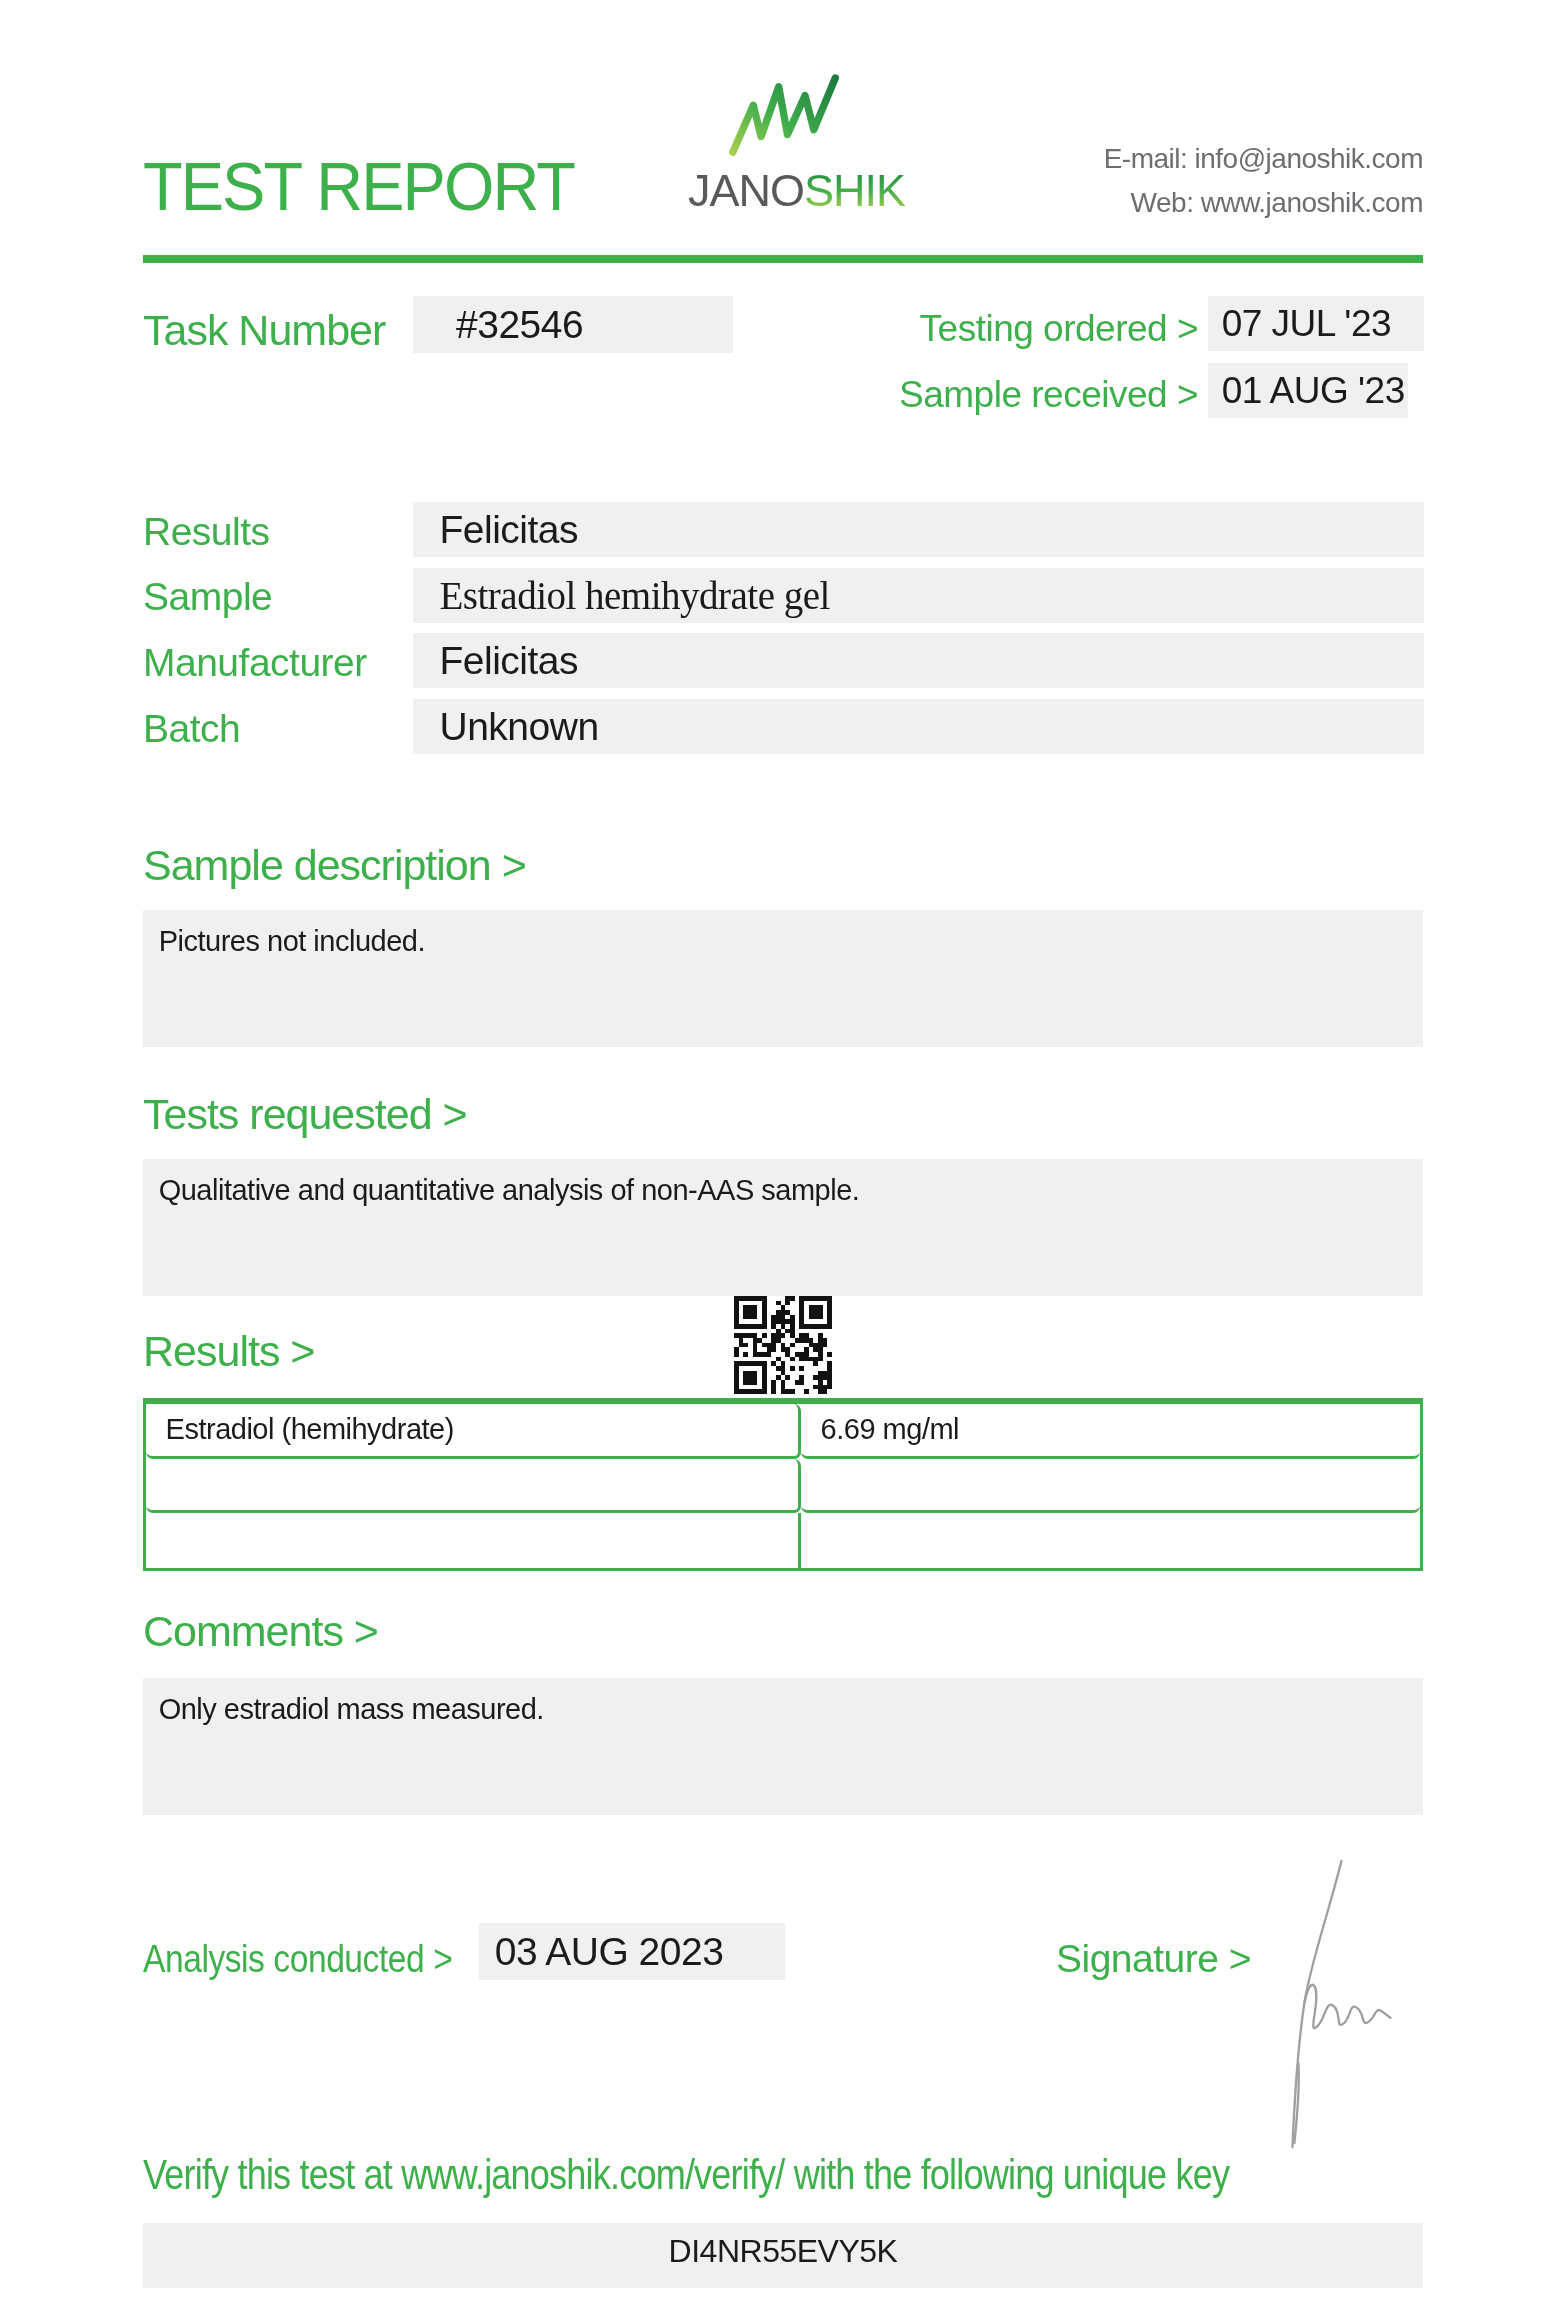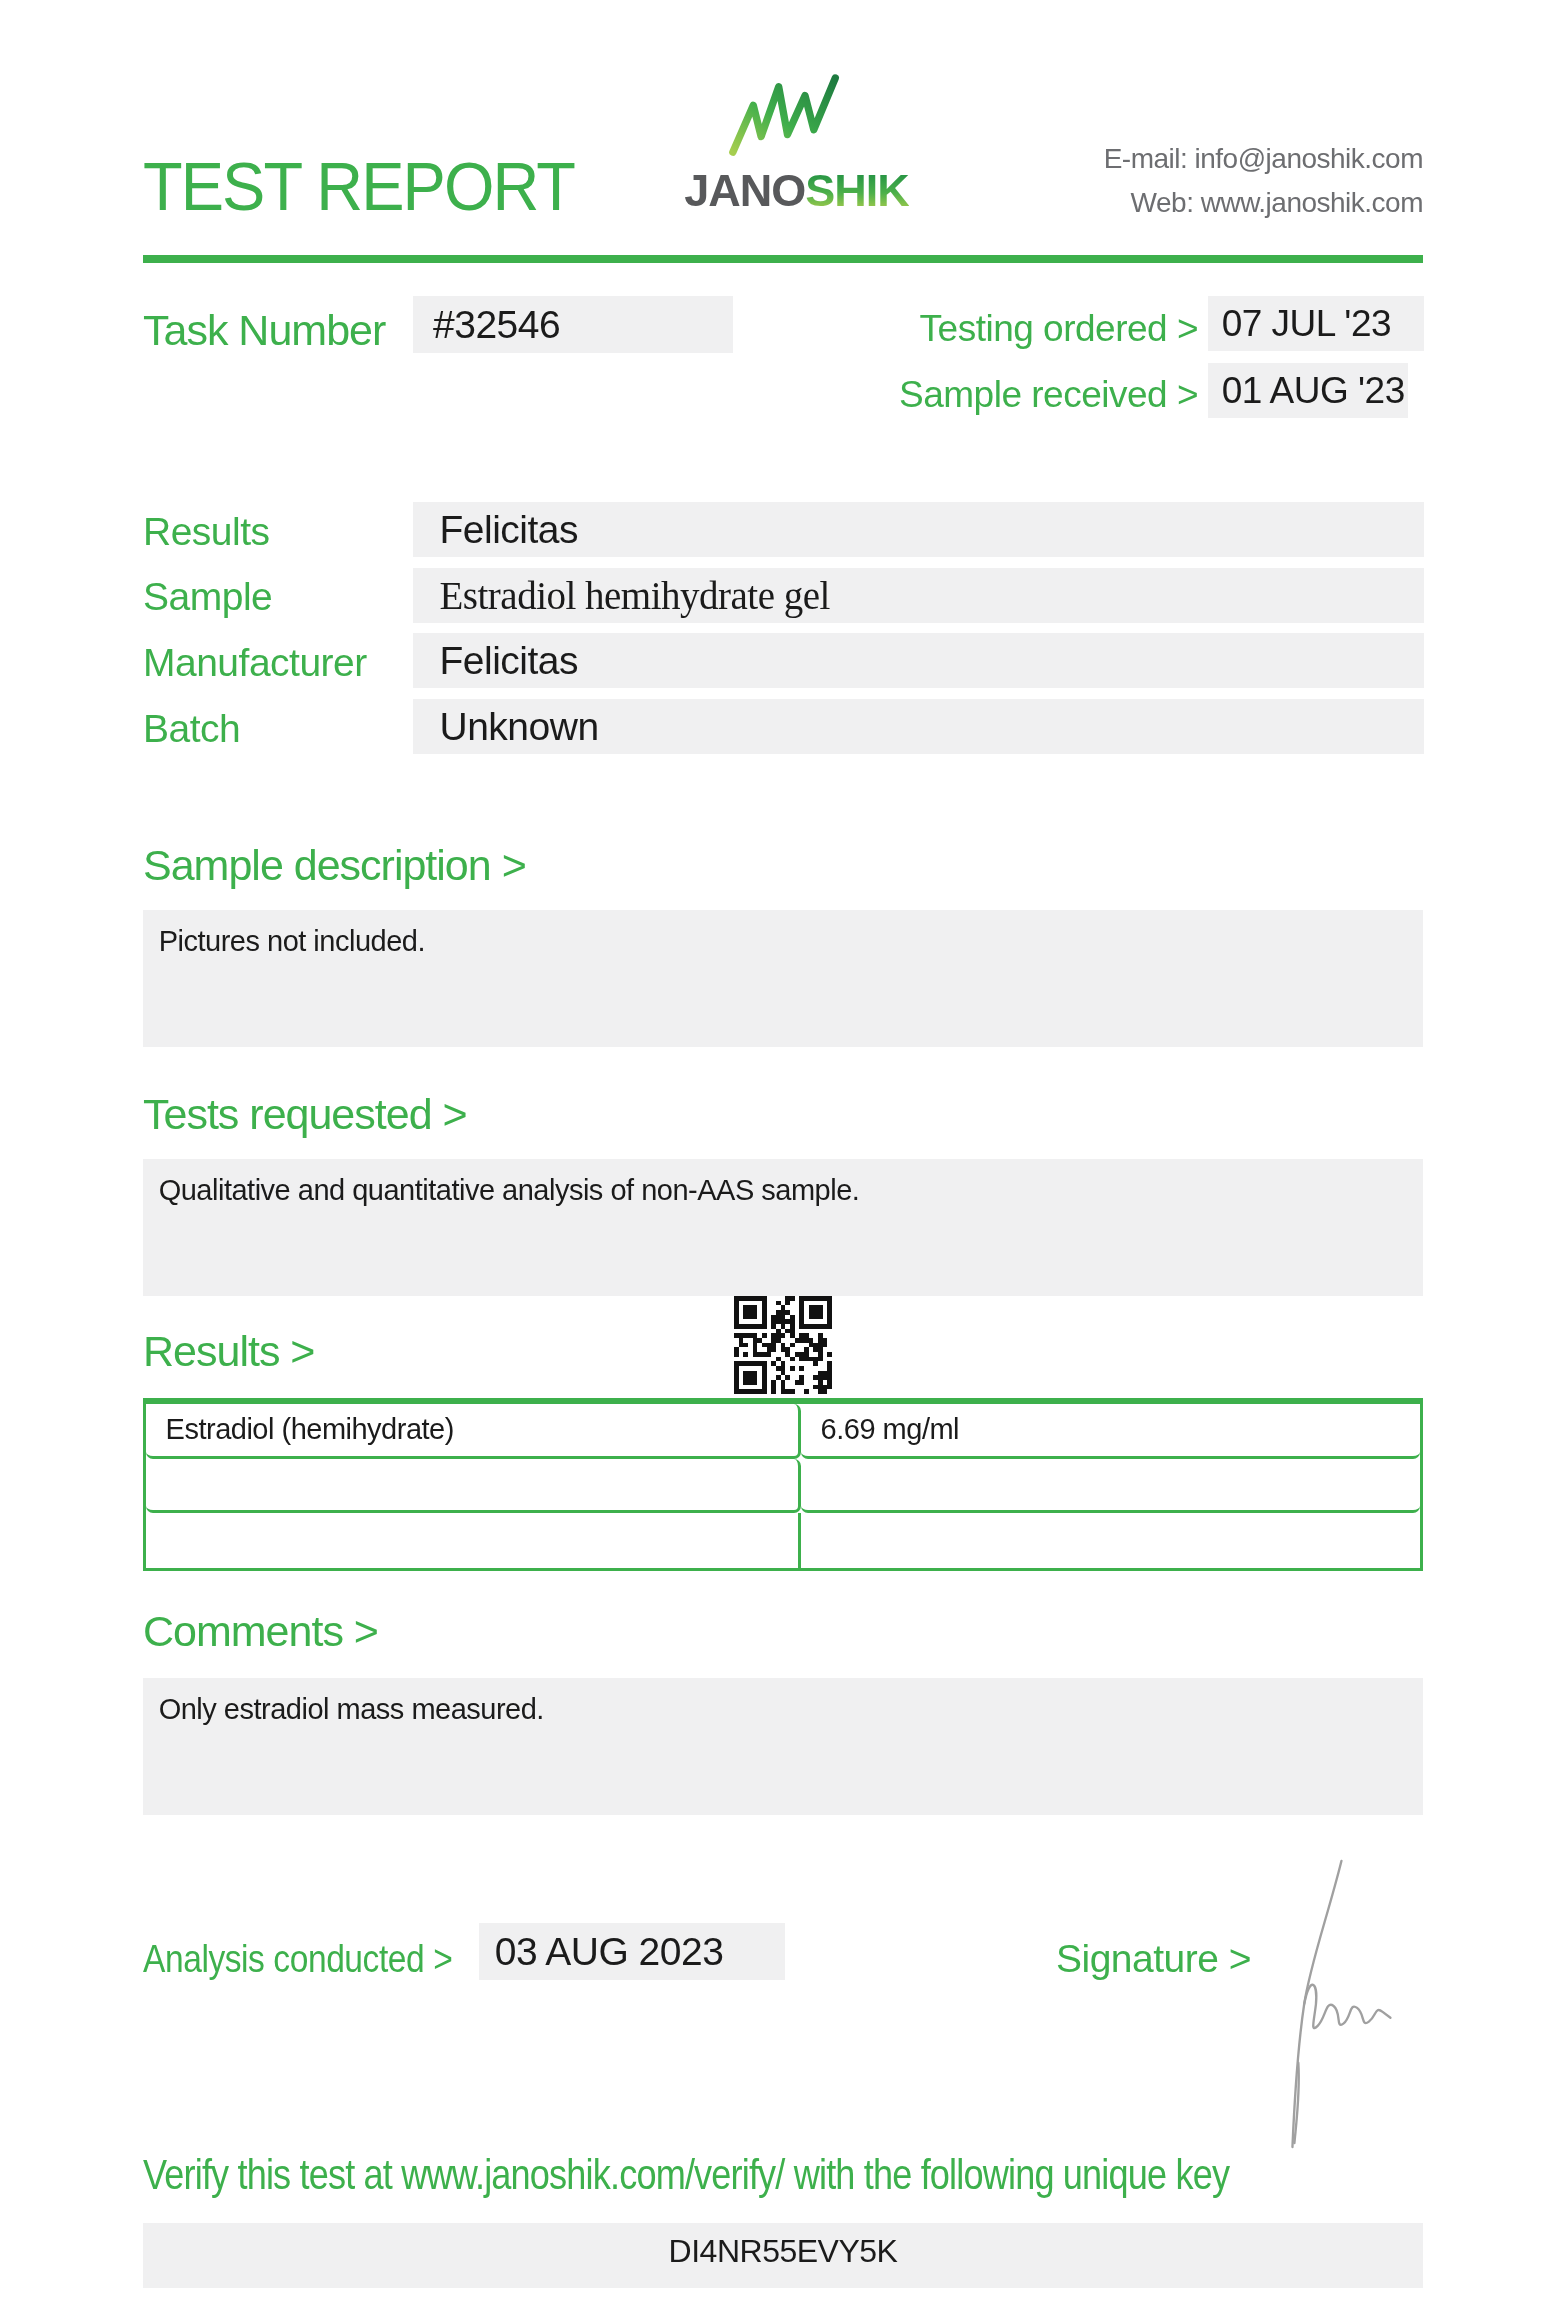--- a/index.html
+++ b/index.html
@@ -8,21 +8,21 @@
     position:relative; width:1568px; height:2313px; background:#ffffff;
     font-family:"Liberation Sans", sans-serif; color:#1b1b1b; overflow:hidden;
   }
   .abs { position:absolute; white-space:nowrap; }
   .graybox { background:#f0f0f1; }
   .title {
     left:143px; top:147px; font-size:69px; letter-spacing:-2px; color:#3db04c;
     transform:scaleX(0.94); transform-origin:left center;
   }
   .brand-text { left:674px; top:165px; width:245px; text-align:center;
-    font-size:45px; font-weight:bold; letter-spacing:-1px; }
+    font-size:45px; font-weight:normal; letter-spacing:-1px; }
   .brand-jano { color:#58595b; }
   .brand-shik { color:#2f9e45;
     background:linear-gradient(180deg,#1f8f43 10%, #4cb04a 55%, #c2d44d 100%);
     -webkit-background-clip:text; background-clip:text; -webkit-text-fill-color:transparent; }
   .contact { left:980px; top:137px; width:443px; text-align:right;
     font-size:28px; line-height:44px; color:#6d6e71; letter-spacing:-0.5px; }
   .rule { left:143px; top:255px; width:1280px; height:7.8px; background:#3db04c; }
 
   .lbl-xl { font-size:43px; letter-spacing:-1px; color:#3db04c; line-height:1.05; }
   .lbl-l  { font-size:39px; letter-spacing:-0.5px; color:#3db04c; line-height:1.05; }
@@ -72,21 +72,21 @@
   </div>
 
   <div class="abs contact">
     <div>E-mail: info@janoshik.com</div>
     <div>Web: www.janoshik.com</div>
   </div>
 
   <div class="abs rule"></div>
 
   <div class="abs lbl-xl" style="left:143px; top:308px;">Task Number</div>
-  <div class="abs graybox val-l" style="left:413px; top:296px; width:320px; height:57px; line-height:57px; padding-left:20px;">#32546</div>
+  <div class="abs graybox val-l" style="left:413px; top:296px; width:320px; height:57px; line-height:57px; padding-left:43px;">#32546</div>
 
   <div class="abs lbl-m" style="left:843px; top:310px; width:355px; text-align:right;">Testing ordered &gt;</div>
   <div class="abs graybox val-m" style="left:1208px; top:296px; width:216px; height:55px; line-height:55px; padding-left:13.7px;">07 JUL '23</div>
 
   <div class="abs lbl-m" style="left:843px; top:376px; width:355px; text-align:right;">Sample received &gt;</div>
   <div class="abs graybox val-m" style="left:1208px; top:363px; width:200px; height:55px; line-height:55px; padding-left:13.7px;">01 AUG '23</div>
 
   <div class="abs lbl-l" style="left:143px; top:512px;">Results</div>
   <div class="abs graybox val-l" style="left:413px; top:502px; width:1011px; height:55px; line-height:55px; padding-left:26.5px;">Felicitas</div>
 

